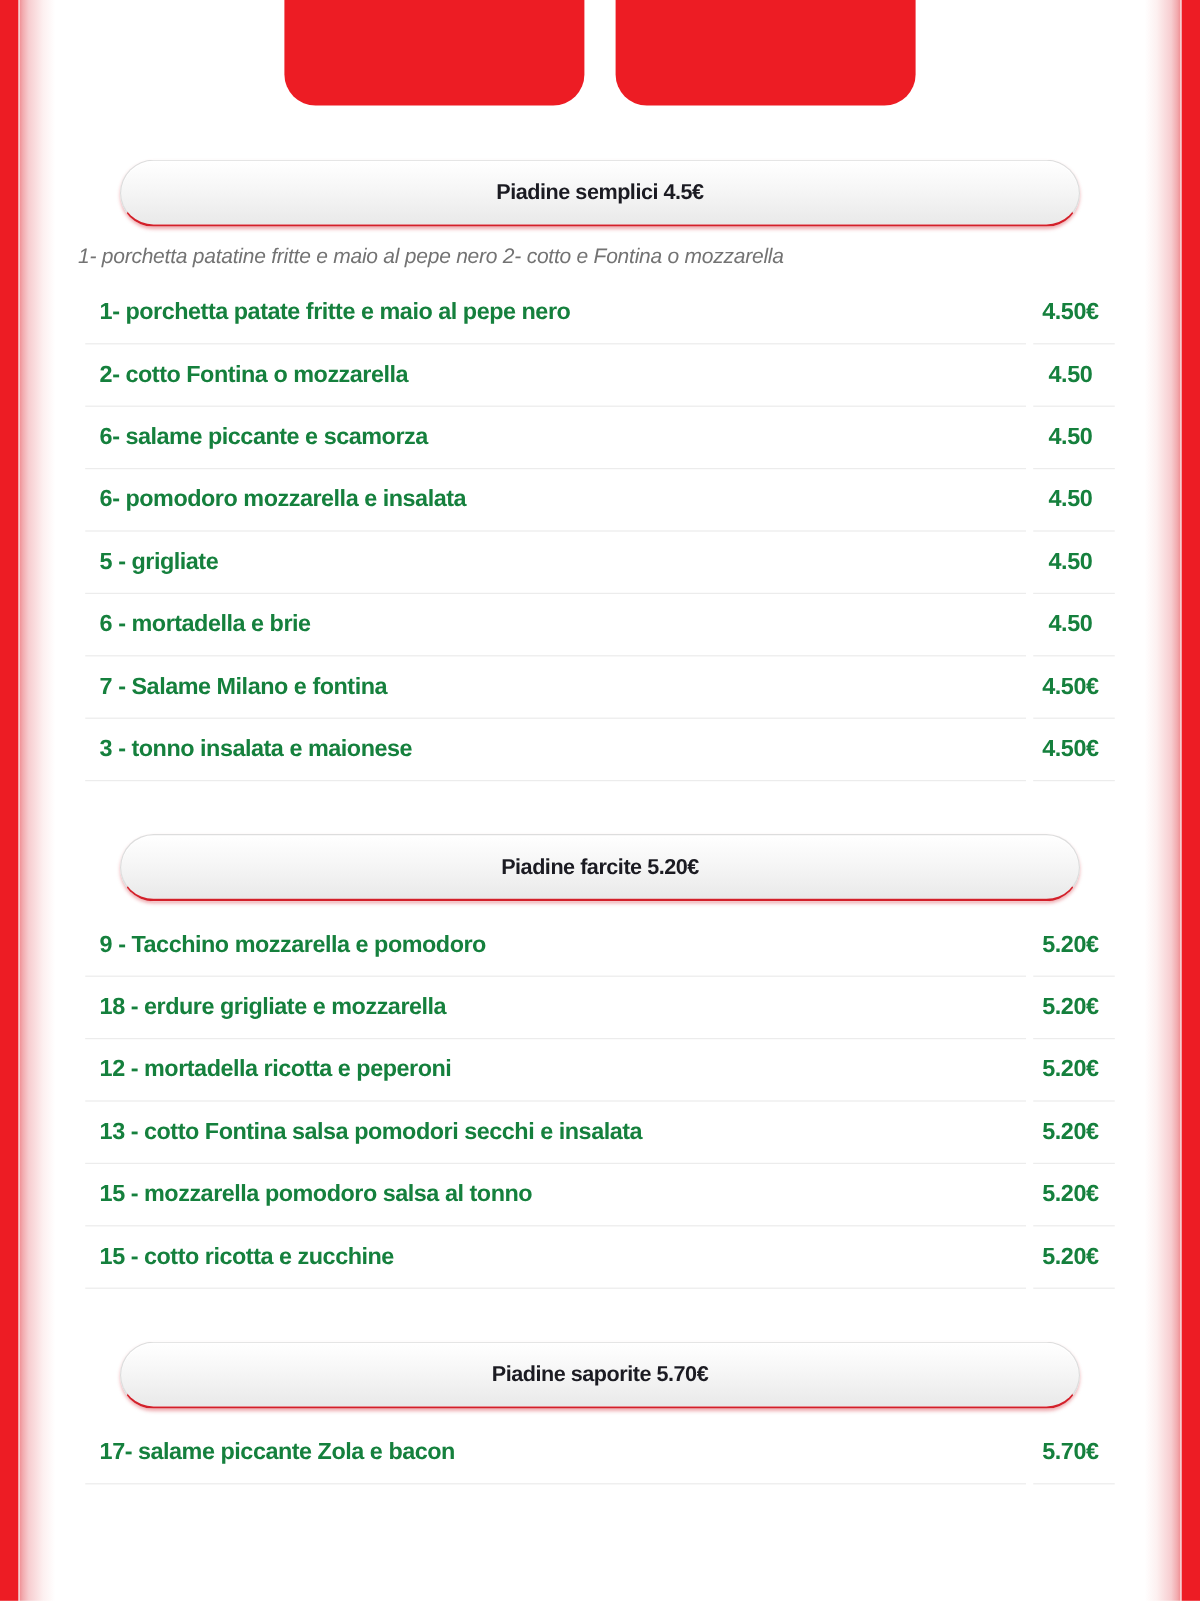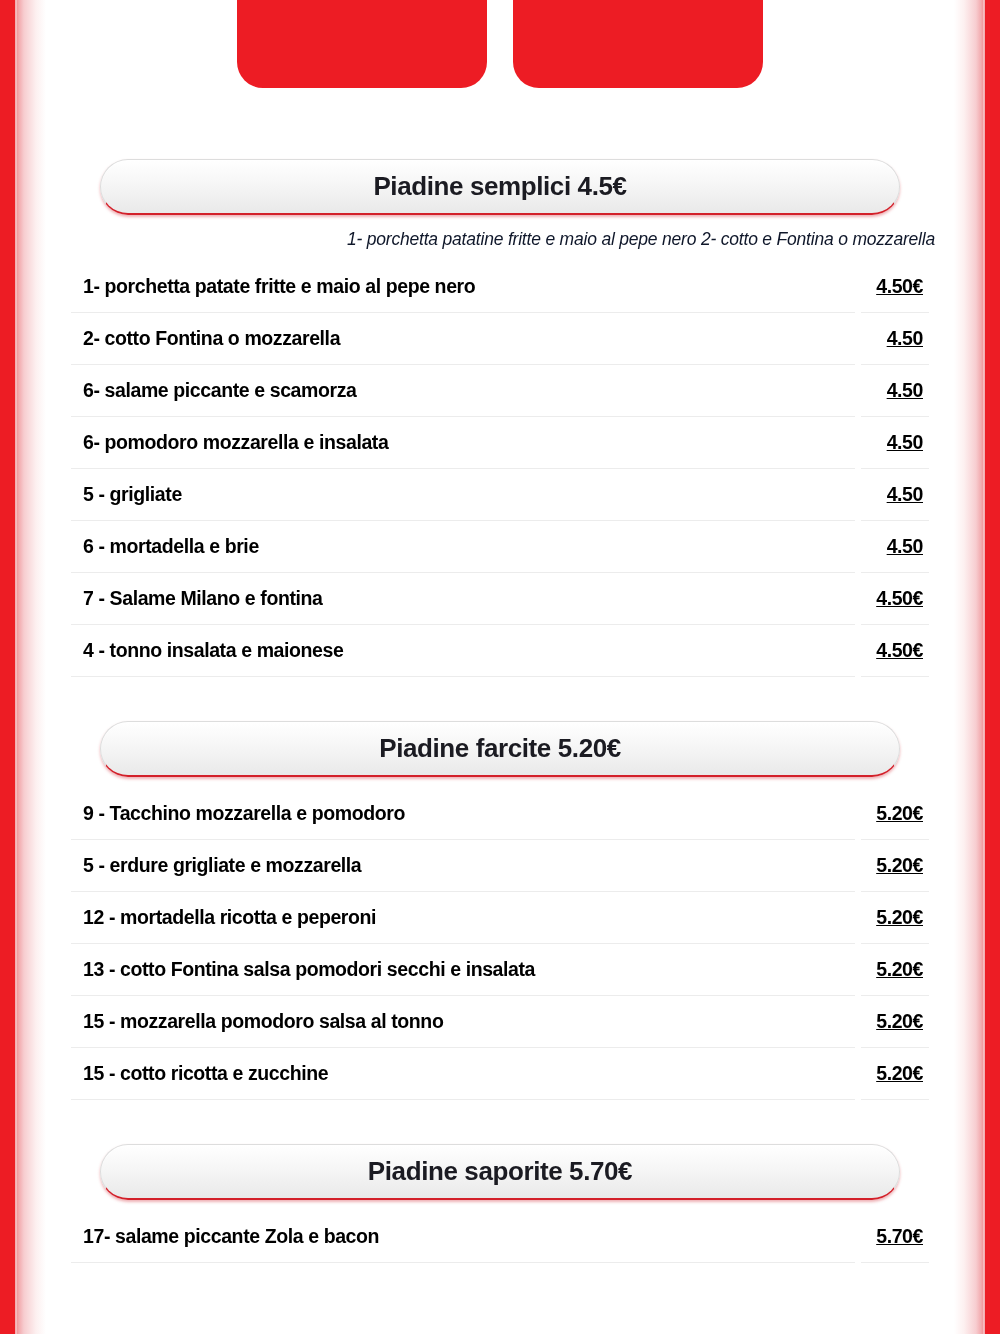--- a/index.html
+++ b/index.html
@@ -55,65 +55,64 @@
     width: 250px;
     height: 120px;
     margin-top: -32px;
     background: #ed1c24;
     border-radius: 26px;
   }
   
   .section-pill {
     width: 798px;
     height: 53px;
-    margin: 71px auto 0;
+    margin: 45px auto 0;
     border-radius: 28px;
     background: linear-gradient(180deg, #ffffff 0%, #f6f6f6 45%, #e9e9e9 100%);
     border: 1px solid #dddddd;
     border-bottom: 2px solid #d3202a;
     box-shadow: 0 2px 3px rgba(205, 30, 40, 0.35), inset 0 1px 0 #ffffff;
     display: flex;
     align-items: center;
     justify-content: center;
-    font-size: 26px;
+    font-size: 18px;
     font-weight: bold;
     letter-spacing: -0.4px;
     color: #1b1b22;
   }
   .section-subtitle {
     margin-top: 14px;
-    text-align: right;
+    text-align: left;
     font-style: italic;
     font-size: 17.5px;
     letter-spacing: -0.2px;
-    color: #0f172a;
+    color: #737373;
   }
   .menu-table {
     width: 100%;
     border-collapse: separate;
     border-spacing: 6px 0;
     margin-top: 11px;
   }
   .menu-table td {
     border-bottom: 1px solid #ececec;
     padding: 14px 0 14px 0;
     font-size: 19.5px;
     font-weight: bold;
     letter-spacing: -0.4px;
-    color: #000000;
+    color: #15803d;
     white-space: nowrap;
   }
   td.item-name {
     padding-left: 12px;
   }
   td.item-price {
     width: 62px;
-    text-align: right;
+    text-align: center;
     padding-right: 6px;
-    text-decoration: underline;
   }
   .menu-section + .menu-section .section-pill {
     margin-top: 44px;
   }
 </style>
 </head>
 <body>
 
 <div class="edge edge-left"></div>
 <div class="edge edge-right"></div>
@@ -151,36 +150,36 @@
             </tr>
             <tr>
               <td class="item-name">6 - mortadella e brie</td>
               <td class="item-price">4.50</td>
             </tr>
             <tr>
               <td class="item-name">7 - Salame Milano e fontina</td>
               <td class="item-price">4.50€</td>
             </tr>
             <tr>
-              <td class="item-name">4 - tonno insalata e maionese</td>
+              <td class="item-name">3 - tonno insalata e maionese</td>
               <td class="item-price">4.50€</td>
             </tr>
           </tbody>
         </table>
       </section>
       <section class="menu-section">
         <div class="section-pill">Piadine farcite 5.20€</div>
         <table class="menu-table">
           <tbody>
             <tr>
               <td class="item-name">9 - Tacchino mozzarella e pomodoro</td>
               <td class="item-price">5.20€</td>
             </tr>
             <tr>
-              <td class="item-name">5 - erdure grigliate e mozzarella</td>
+              <td class="item-name">18 - erdure grigliate e mozzarella</td>
               <td class="item-price">5.20€</td>
             </tr>
             <tr>
               <td class="item-name">12 - mortadella ricotta e peperoni</td>
               <td class="item-price">5.20€</td>
             </tr>
             <tr>
               <td class="item-name">13 - cotto Fontina salsa pomodori secchi e insalata</td>
               <td class="item-price">5.20€</td>
             </tr>

